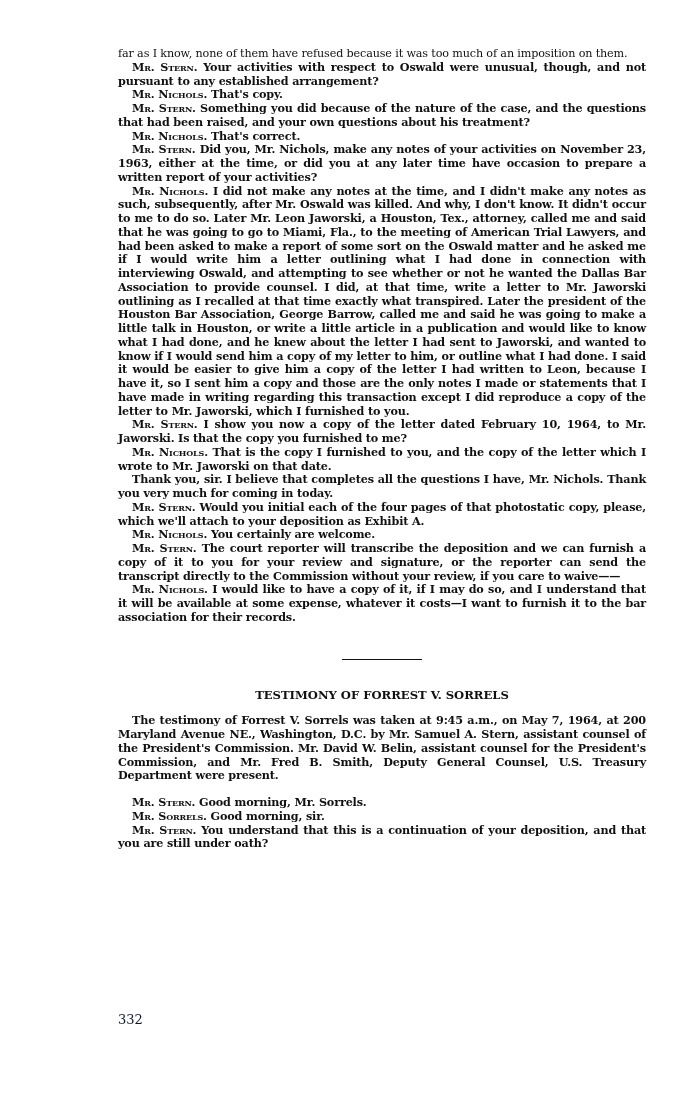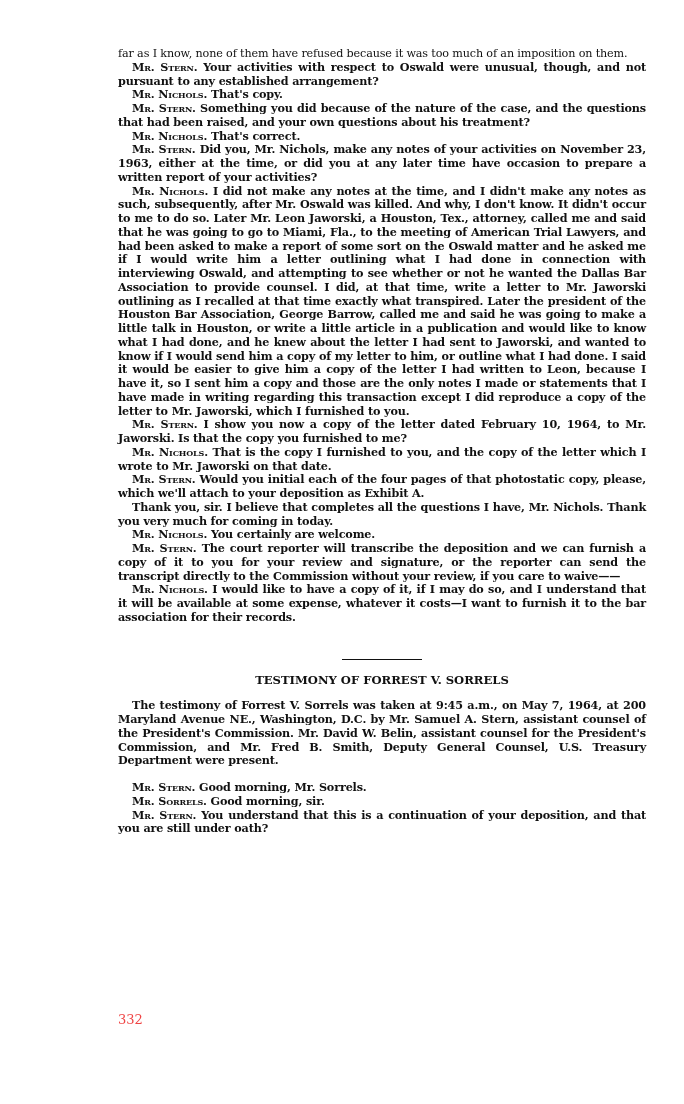--- a/index.html
+++ b/index.html
@@ -20,50 +20,50 @@
   .page p.ind { text-indent: 14px; font-weight: bold; }
   .sc { font-variant: small-caps; }
   .divider {
     width: 80px; height: 0; border-top: 1.6px solid #111;
     margin: 34px auto 0 auto;
   }
   .heading {
     text-align: center;
     font-weight: bold;
     font-size: 11.6px;
-    margin-top: 14px;
+    margin-top: 29px;
     margin-bottom: 12px;
     letter-spacing: 0;
   }
   .gap { height: 13px; }
   .pagenum {
     position: absolute;
     left: 118px;
     top: 1012px;
     font-family: "DejaVu Serif", "Liberation Serif", serif;
     font-size: 13px;
-    color: #ef4444;
+    color: #0f172a;
   }
 </style>
 </head>
 <body>
 
 <div class="page">
   <div id="sec1">
       <p><span>far as I know, none of them have refused because it was too much of an imposition on them.</span></p>
       <p class="ind"><span class="sc">Mr. Stern.</span><span> Your activities with respect to Oswald were unusual, though, and not pursuant to any established arrangement?</span></p>
       <p class="ind"><span class="sc">Mr. Nichols.</span><span> That's copy.</span></p>
       <p class="ind"><span class="sc">Mr. Stern.</span><span> Something you did because of the nature of the case, and the questions that had been raised, and your own questions about his treatment?</span></p>
       <p class="ind"><span class="sc">Mr. Nichols.</span><span> That's correct.</span></p>
       <p class="ind"><span class="sc">Mr. Stern.</span><span> Did you, Mr. Nichols, make any notes of your activities on November 23, 1963, either at the time, or did you at any later time have occasion to prepare a written report of your activities?</span></p>
       <p class="ind"><span class="sc">Mr. Nichols.</span><span> I did not make any notes at the time, and I didn't make any notes as such, subsequently, after Mr. Oswald was killed.  And why, I don't know.  It didn't occur to me to do so.  Later Mr. Leon Jaworski, a Houston, Tex., attorney, called me and said that he was going to go to Miami, Fla., to the meeting of American Trial Lawyers, and had been asked to make a report of some sort on the Oswald matter and he asked me if I would write him a letter outlining what I had done in connection with interviewing Oswald, and attempting to see whether or not he wanted the Dallas Bar Association to provide counsel.  I did, at that time, write a letter to Mr. Jaworski outlining as I recalled at that time exactly what transpired.  Later the president of the Houston Bar Association, George Barrow, called me and said he was going to make a little talk in Houston, or write a little article in a publication and would like to know what I had done, and he knew about the letter I had sent to Jaworski, and wanted to know if I would send him a copy of my letter to him, or outline what I had done.  I said it would be easier to give him a copy of the letter I had written to Leon, because I have it, so I sent him a copy and those are the only notes I made or statements that I have made in writing regarding this transaction except I did reproduce a copy of the letter to Mr. Jaworski, which I furnished to you.</span></p>
       <p class="ind"><span class="sc">Mr. Stern.</span><span> I show you now a copy of the letter dated February 10, 1964, to Mr. Jaworski.  Is that the copy you furnished to me?</span></p>
       <p class="ind"><span class="sc">Mr. Nichols.</span><span> That is the copy I furnished to you, and the copy of the letter which I wrote to Mr. Jaworski on that date.</span></p>
+      <p class="ind"><span>Thank you, sir.  I believe that completes all the questions I have, Mr. Nichols. Thank you very much for coming in today.</span></p>
       <p class="ind"><span class="sc">Mr. Stern.</span><span> Would you initial each of the four pages of that photostatic copy, please, which we'll attach to your deposition as Exhibit A.</span></p>
-      <p class="ind"><span>Thank you, sir.  I believe that completes all the questions I have, Mr. Nichols. Thank you very much for coming in today.</span></p>
       <p class="ind"><span class="sc">Mr. Nichols.</span><span> You certainly are welcome.</span></p>
       <p class="ind"><span class="sc">Mr. Stern.</span><span> The court reporter will transcribe the deposition and we can furnish a copy of it to you for your review and signature, or the reporter can send the transcript directly to the Commission without your review, if you care to waive——</span></p>
       <p class="ind"><span class="sc">Mr. Nichols.</span><span> I would like to have a copy of it, if I may do so, and I understand that it will be available at some expense, whatever it costs—I want to furnish it to the bar association for their records.</span></p>
     </div>
   <div class="divider"></div>
   <div class="heading">TESTIMONY OF FORREST V. SORRELS</div>
   <p class="ind">The testimony of Forrest V. Sorrels was taken at 9:45 a.m., on May 7, 1964, at 200 Maryland Avenue NE., Washington, D.C. by Mr. Samuel A. Stern, assistant counsel of the President's Commission.  Mr. David W. Belin, assistant counsel for the President's Commission, and Mr. Fred B. Smith, Deputy General Counsel, U.S. Treasury Department were present.</p>
   <div class="gap"></div>
   <div id="sec2">
       <p class="ind"><span class="sc">Mr. Stern.</span><span> Good morning, Mr. Sorrels.</span></p>

